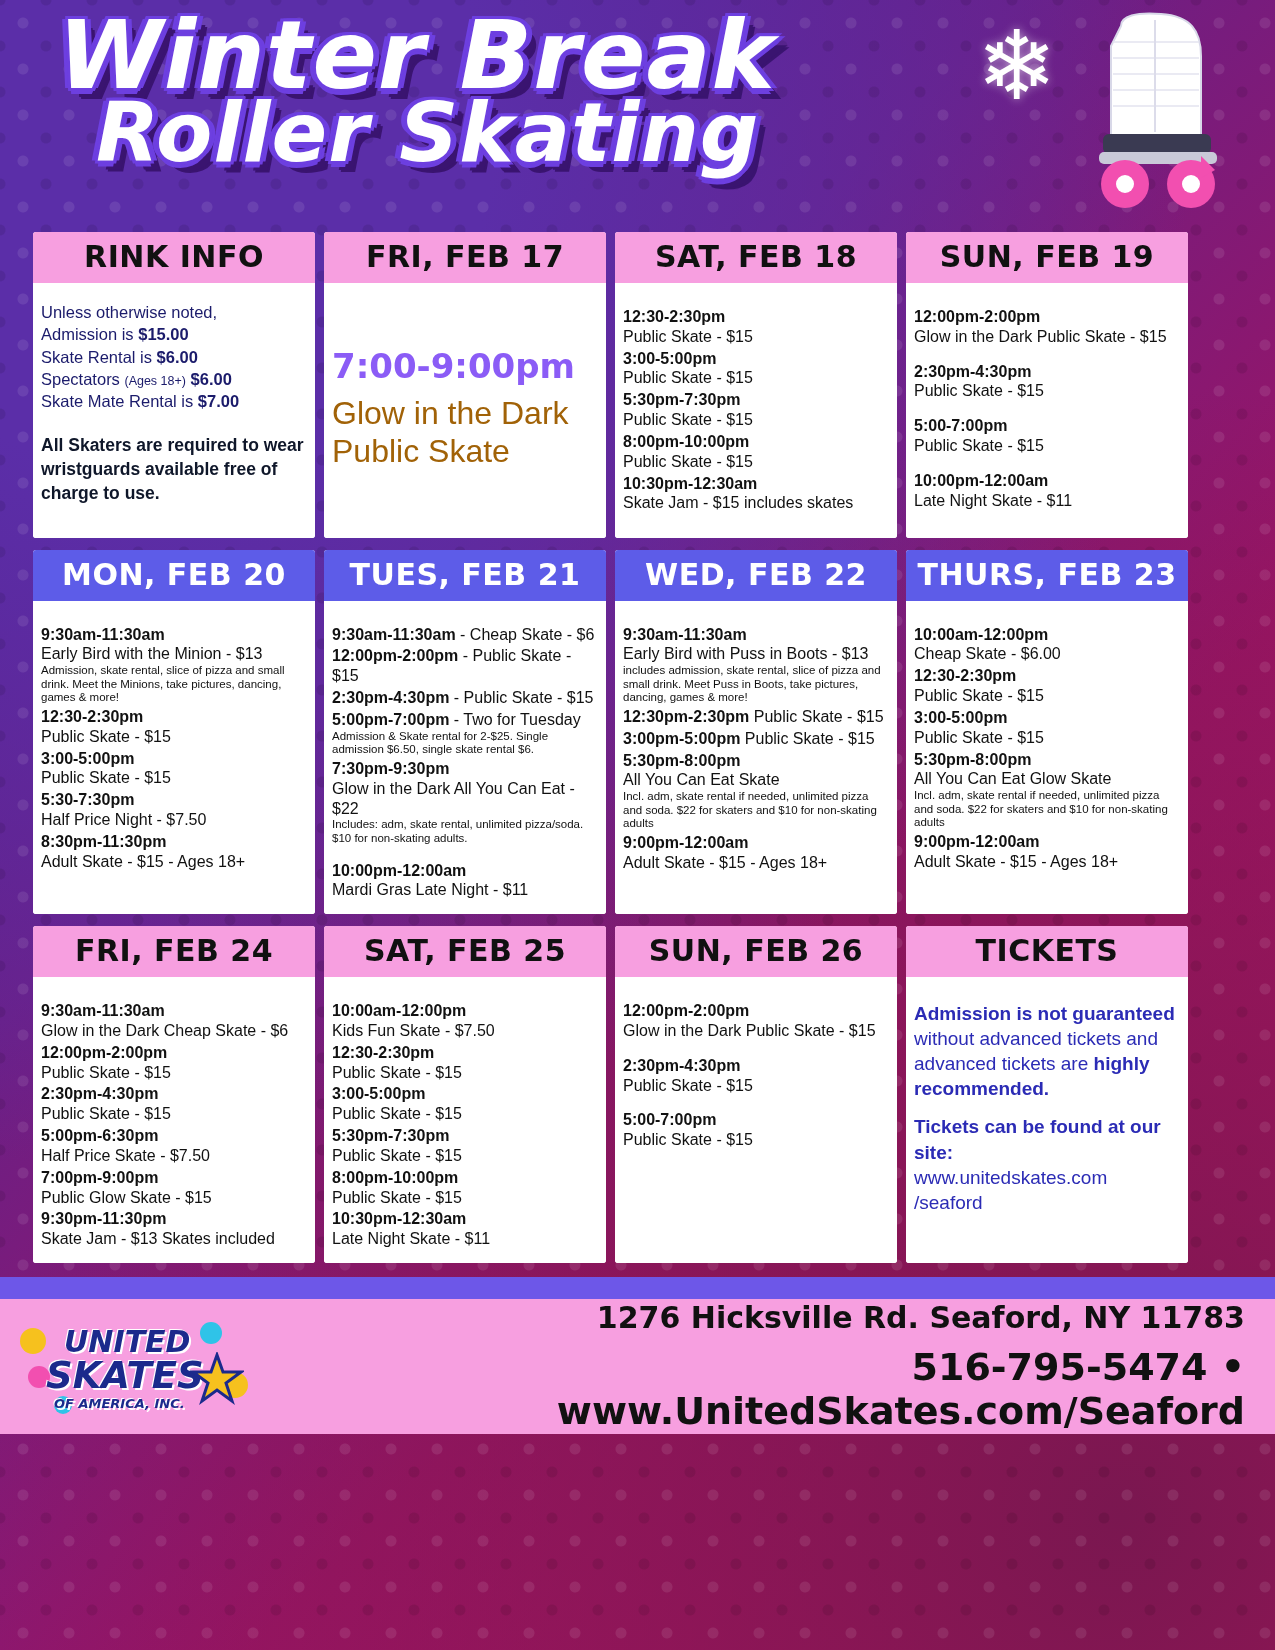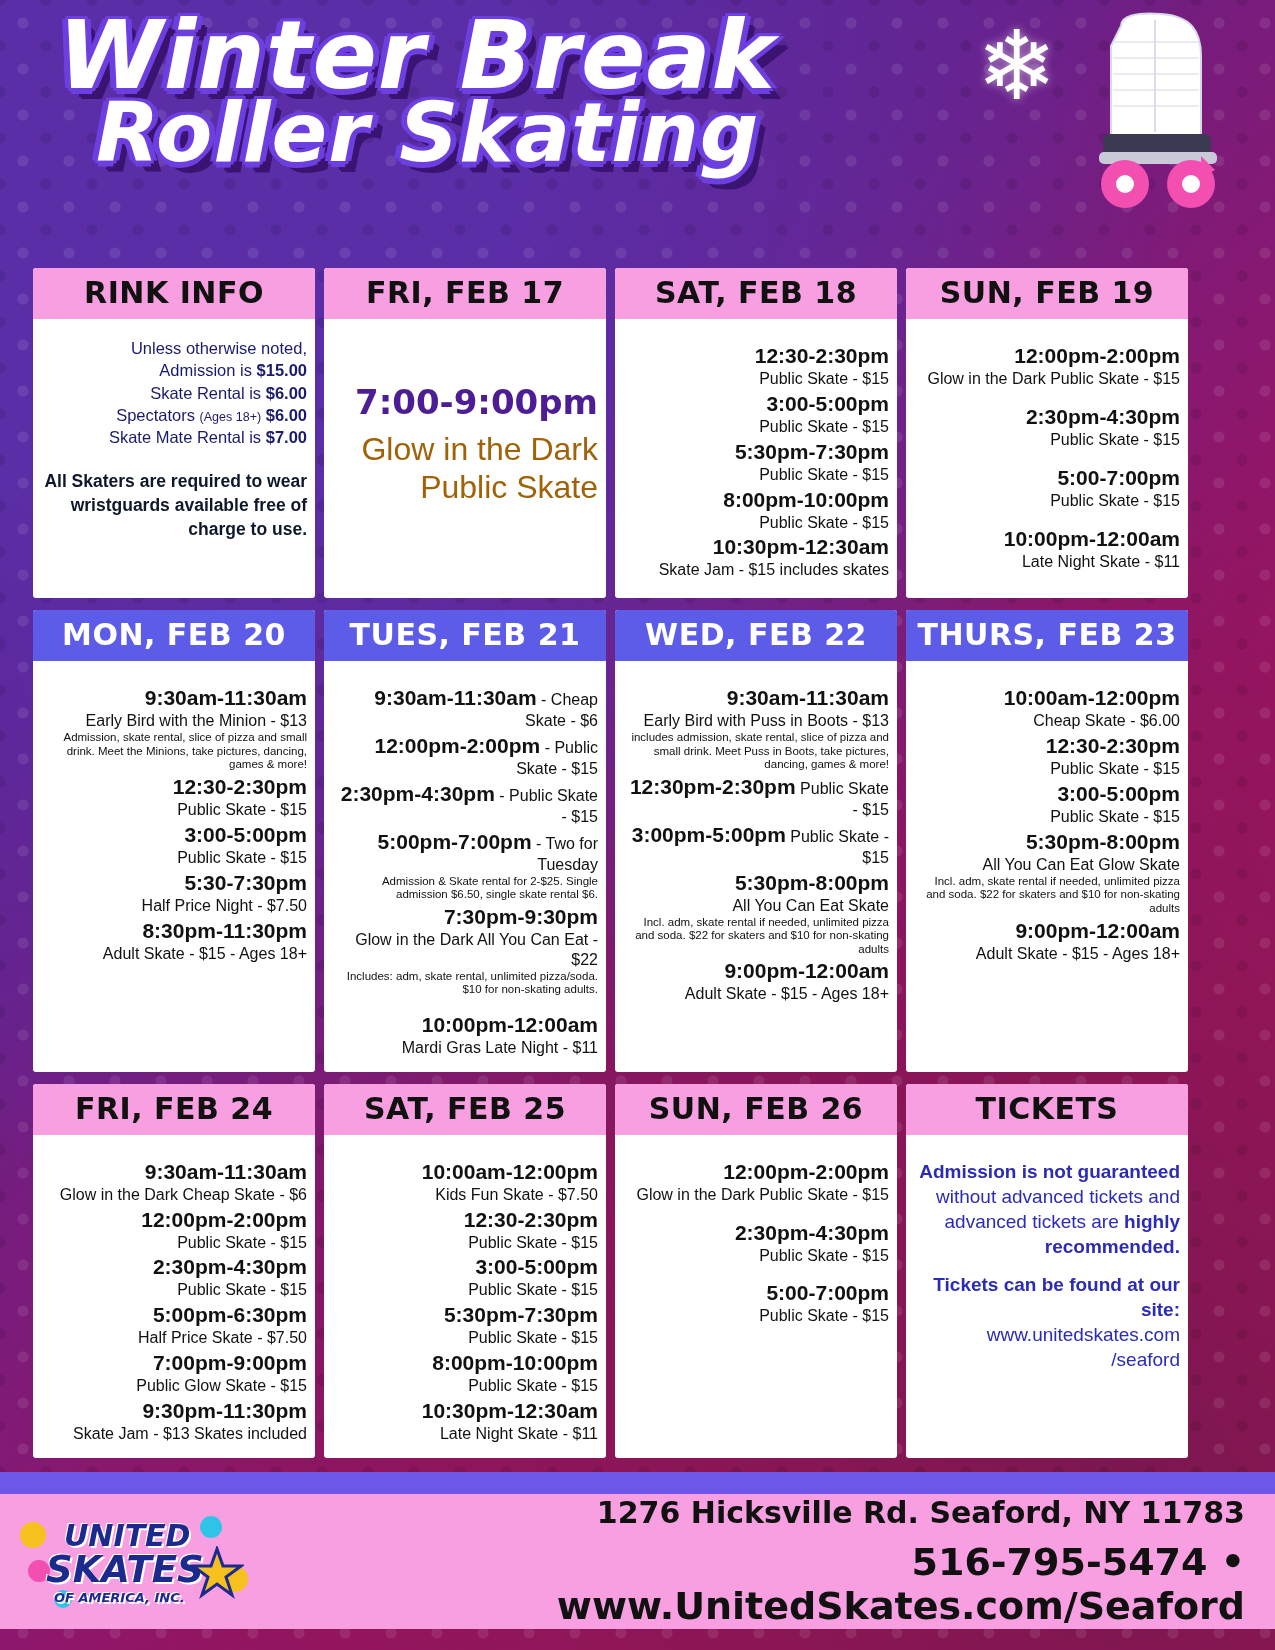--- a/index.html
+++ b/index.html
@@ -27,21 +27,21 @@
     background-size: 46px 46px, 46px 46px;
     background-position: 0 0, 23px 23px;
     opacity: 0.9;
     pointer-events: none;
   }
   .content { position: relative; z-index: 2; }
 
   
   .header {
     position: relative;
-    height: 268px;
+    height: 232px;
     padding-top: 10px;
   }
   .title-block { text-align: left; padding-left: 58px; }
   .title1, .title2 {
     font-family: "DejaVu Sans", sans-serif;
     font-weight: bold;
     font-style: italic;
     color: #ffffff;
     letter-spacing: 1px;
     line-height: 0.95;
@@ -87,47 +87,46 @@
     letter-spacing: 0.5px;
     padding: 7px 2px 9px;
     color: #111111;
   }
   .head-pink { background: #f79fe0; }
   .head-blue { background: #5d5ce8; color: #ffffff; }
   .card-body {
     background: #ffffff;
     flex: 1;
     padding: 24px 8px 12px;
-    text-align: right;
+    text-align: left;
     color: #111111;
     font-size: 15.5px;
     line-height: 1.24;
-    border-radius: 8px;
   }
   .row { margin-bottom: 2px; }
-  .time { font-weight: bold; font-size: 21px; }
+  .time { font-weight: bold; font-size: 16px; }
   .desc { font-size: 16px; }
   .fine { font-size: 11.5px; line-height: 1.18; }
   .inline-row { font-size: 16px; }
   .inline-row .time { font-weight: bold; }
   .gap { height: 13px; }
 
   
   .rink-body { font-size: 16.5px; line-height: 1.35; padding-top: 18px; color:#1b1b6b; }
   .rink-line { color: #1b1b6b; }
   .rink-line b { color:#1b1b6b; }
   .rink-note {
     margin-top: 22px; font-weight: bold; color: #0f172a;
     font-size: 17.5px; line-height: 1.35;
   }
   .tiny { font-size: 12.5px; }
 
   
   .big-time {
-    font-size: 34px; font-weight: bold; color: #4c1d95; margin-top: 38px;
+    font-size: 34px; font-weight: bold; color: #8b5cf6; margin-top: 38px;
     font-family: "DejaVu Sans", sans-serif;
   }
   .big-desc { font-size: 32px; color: #a16207; line-height: 1.18; margin-top: 8px; }
 
   
   .tickets-body { padding-top: 24px; color: #2b2bb5; font-size: 19px; line-height: 1.32; font-weight: bold; }
   .tickets-body .reg { font-weight: normal; }
   .tickets-url { font-weight: normal; font-size: 19px; }
 
   

